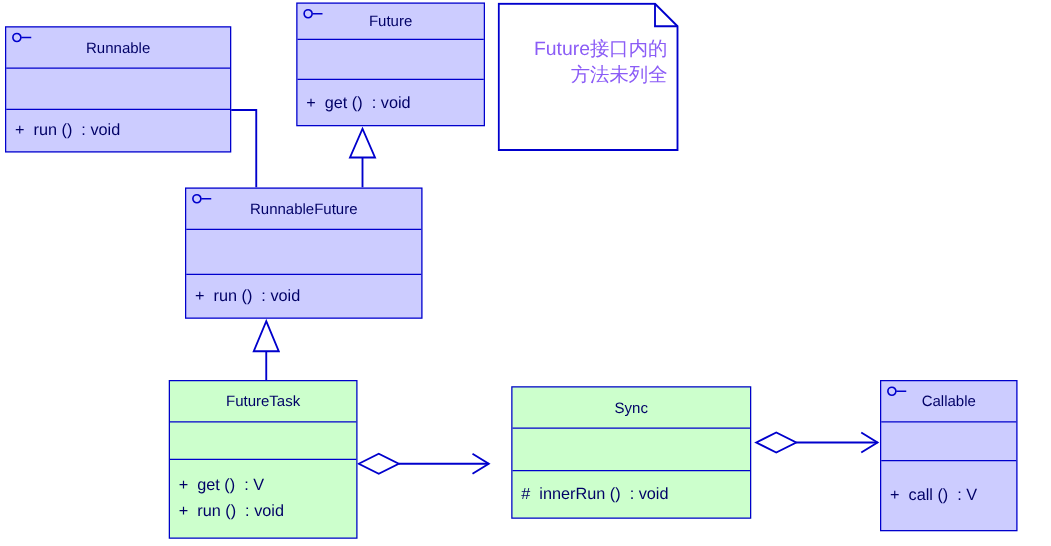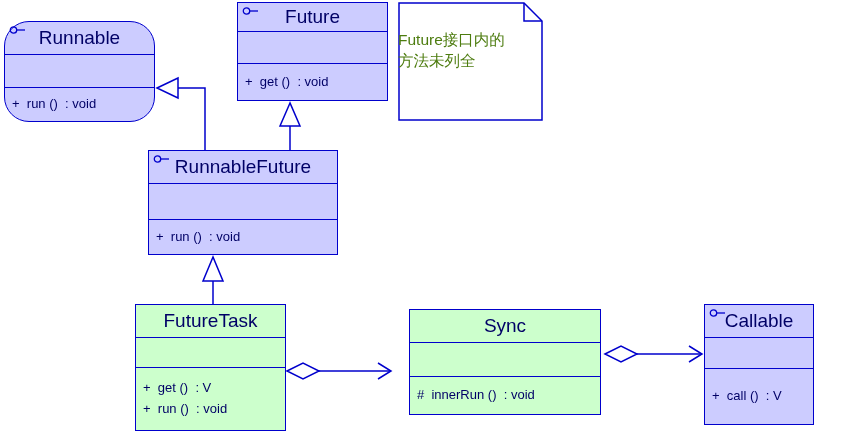--- a/index.html
+++ b/index.html
@@ -27,21 +27,21 @@
     color:#000066;
   }
   .uml-class.iface { background:#ccccff; }
   .uml-class.cls   { background:#ccffcc; }
   .c-title {
     position:relative;
     display:flex;
     align-items:center;
     justify-content:center;
     border-bottom:1.5px solid #0000cc;
-    font-size:19px;
+    font-size:12px;
     flex:0 0 auto;
   }
   .c-attrs {
     border-bottom:1.5px solid #0000cc;
     flex:0 0 auto;
   }
   .c-methods {
     flex:1 1 auto;
     display:flex;
     flex-direction:column;
@@ -55,23 +55,23 @@
     left:4px;
     top:3px;
     line-height:0;
   }
   .uml-note {
     position:absolute;
   }
   .uml-note .note-text {
     position:absolute;
     left:0; right:10px; top:28px;
-    text-align:left;
+    text-align:right;
     font-size:15.5px;
-    color:#4d7c0f;
+    color:#8b5cf6;
     line-height:1.35;
   }
 </style>
 </head>
 <body>
 
 <div class="canvas">
 
   <svg class="connectors" width="841" height="437">
 
@@ -96,21 +96,21 @@
       <polyline points="378,363 391,371 378,379" fill="none" stroke="#0000cc" stroke-width="1.5"></polyline>
     </g>
 
     <g>
       <line x1="637" y1="354" x2="702" y2="354" stroke="#0000cc" stroke-width="1.5"></line>
       <polygon points="605,354 621,346 637,354 621,362" fill="#ffffff" stroke="#0000cc" stroke-width="1.5"></polygon>
       <polyline points="689,346 702,354 689,362" fill="none" stroke="#0000cc" stroke-width="1.5"></polyline>
     </g>
   </svg>
 
-  <div class="uml-class iface" style="left:4px; top:21px; width:151px; height:101px;border-radius:25px;">
+  <div class="uml-class iface" style="left:4px; top:21px; width:181px; height:101px;">
     <div class="c-title" style="height:33px;">
       <span class="iface-icon">
         <svg width="18" height="10" viewBox="0 0 18 10">
             <circle cx="4.5" cy="5" r="3.2" fill="none" stroke="#0000cc" stroke-width="1.3"></circle>
             <line x1="8" y1="5" x2="16" y2="5" stroke="#0000cc" stroke-width="1.3"></line>
           </svg>
       </span>
       <span>Runnable</span>
     </div>
     <div class="c-attrs" style="height:33px;"></div>

